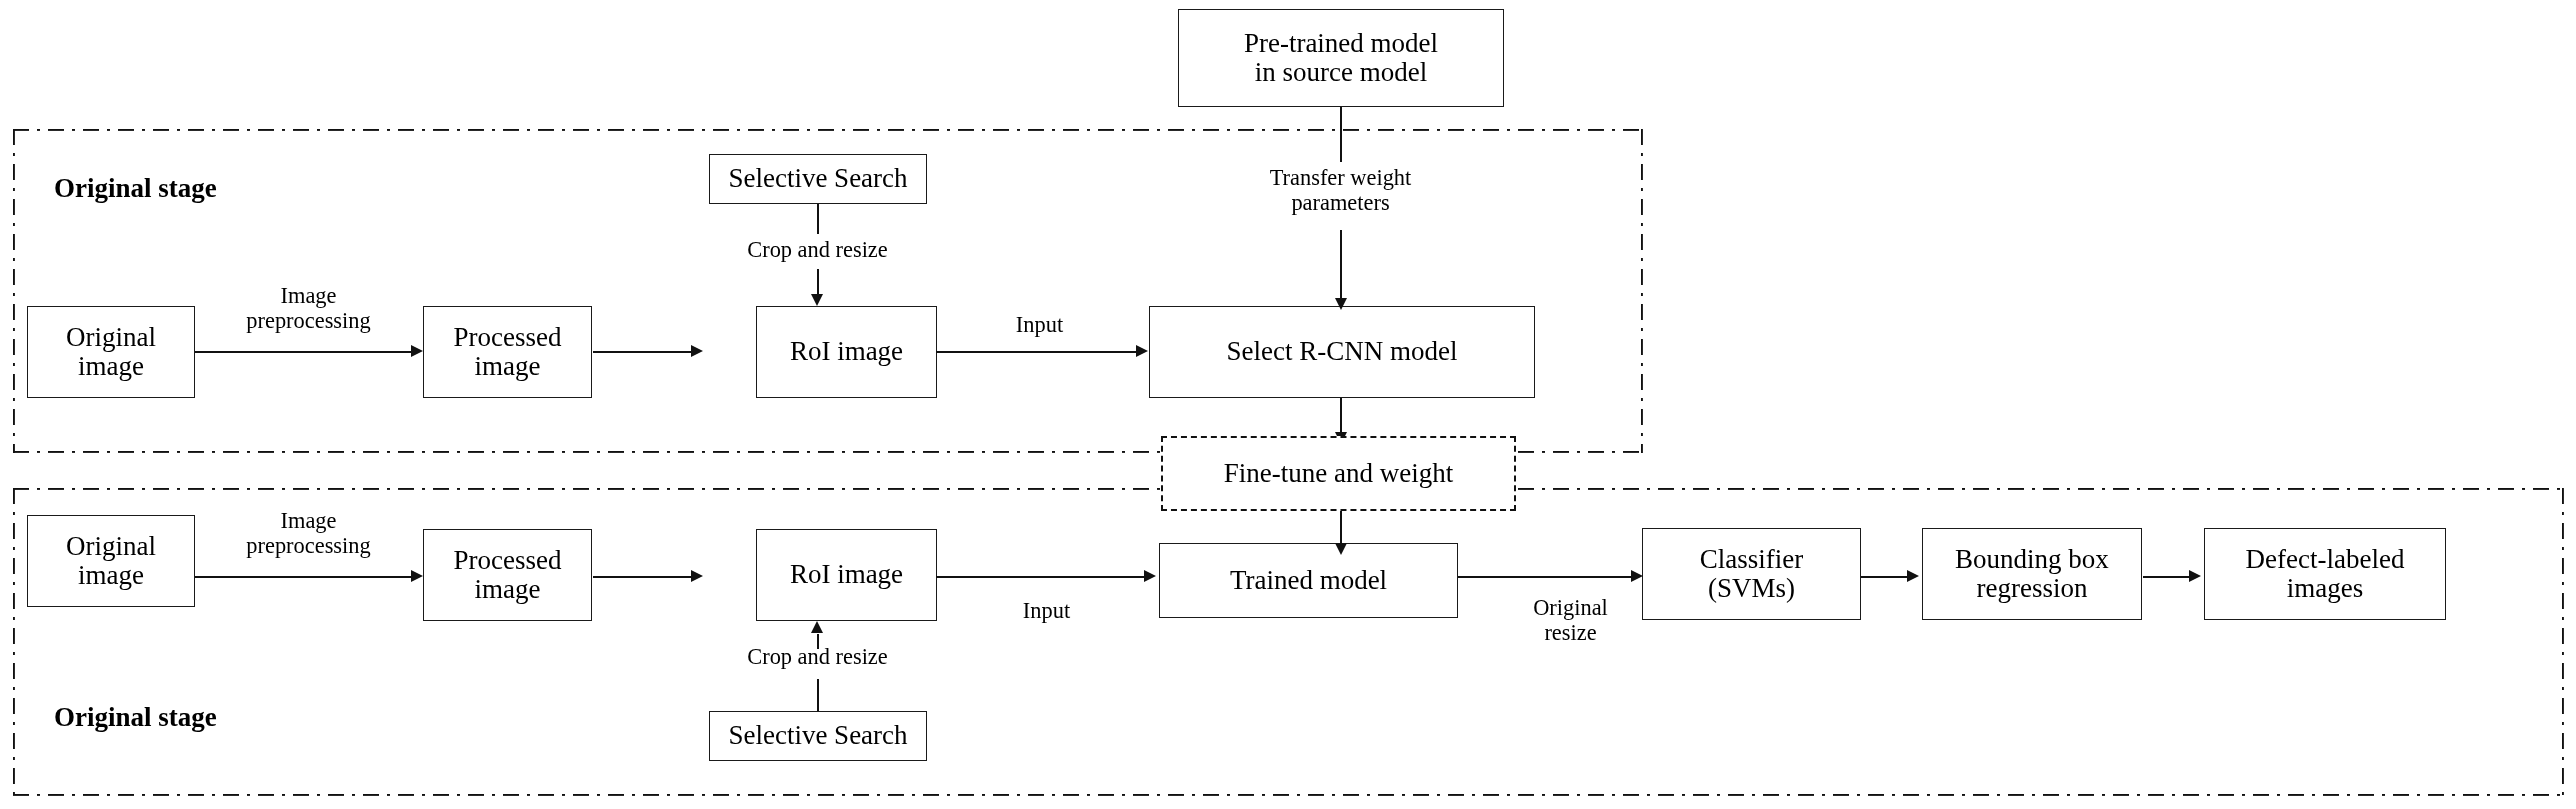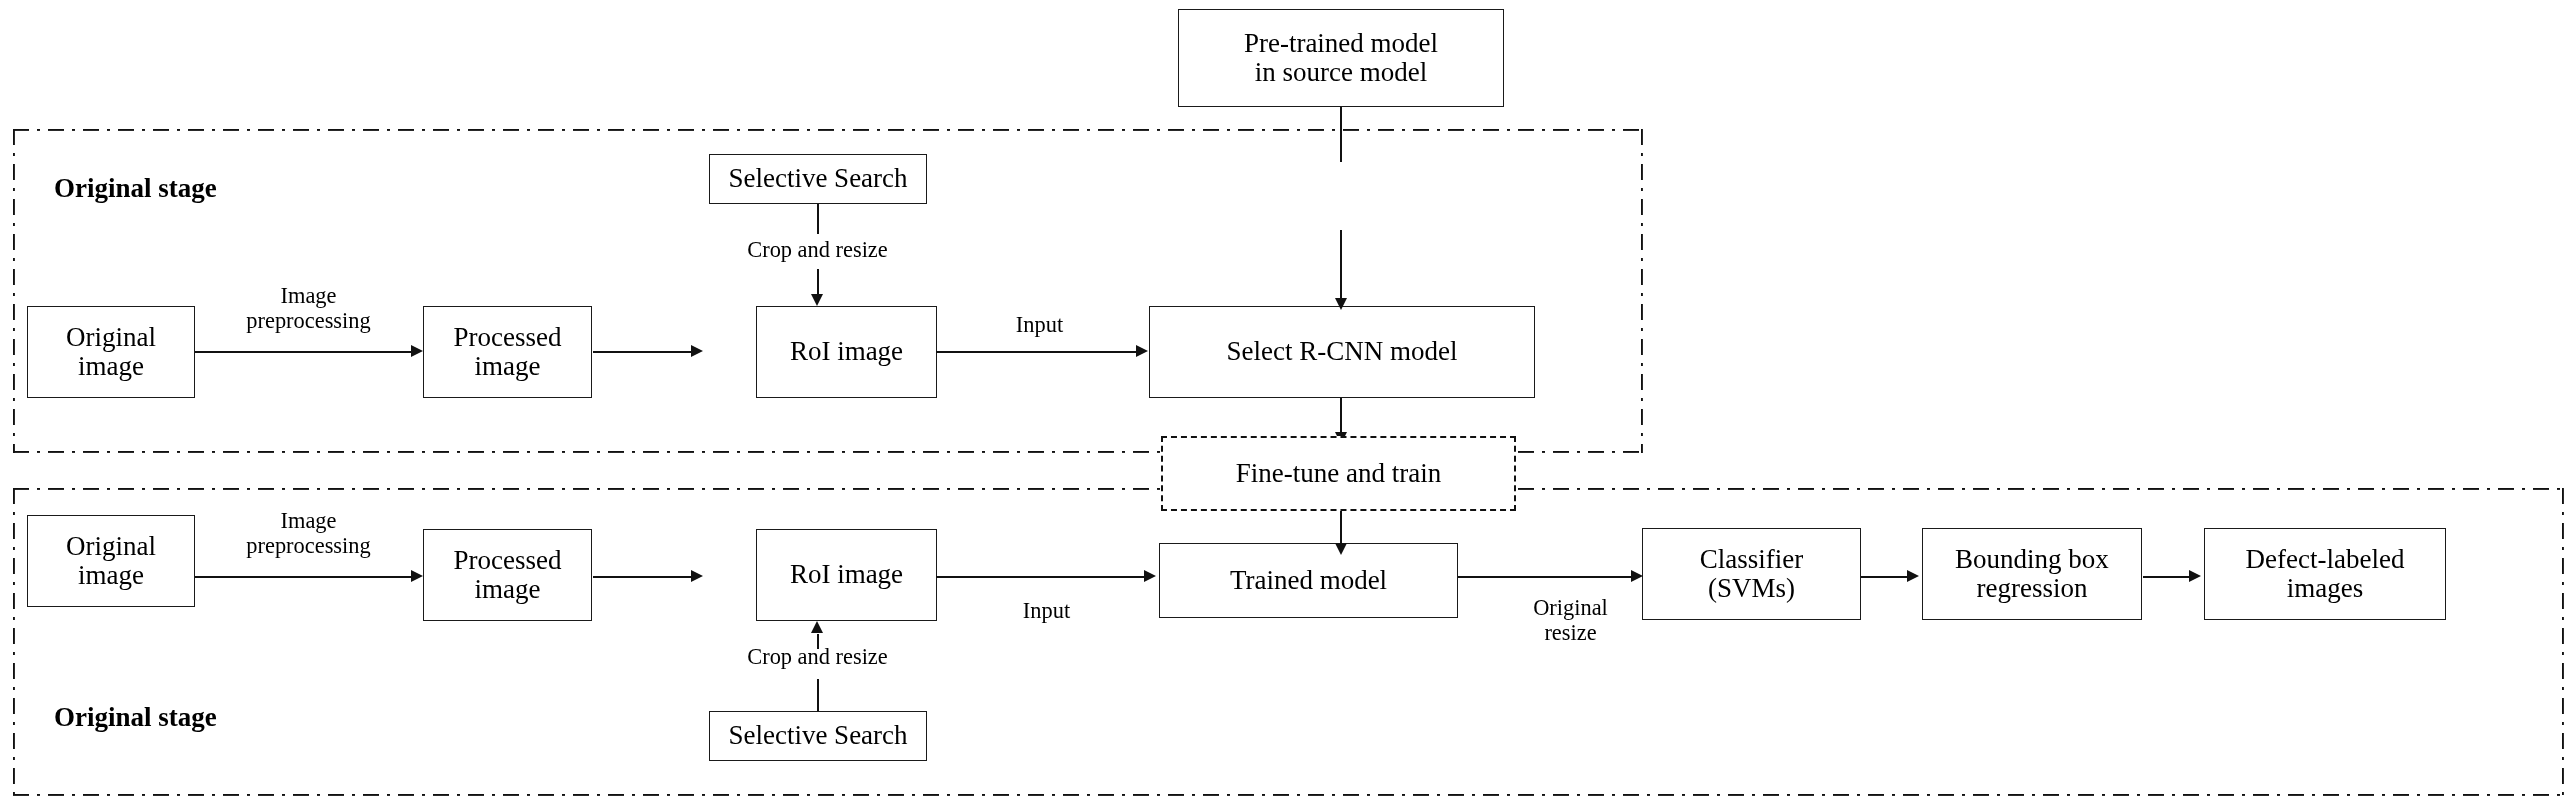--- a/index.html
+++ b/index.html
@@ -94,20 +94,24 @@
   <div class="stage-label" style="left:54px;top:702px;">Original stage</div>
 
   <div class="box" style="left:1178px;top:8.7px;width:326px;height:98px;">
     <span>
       <span>Pre-trained model</span>
       <span>in source model</span>
     </span>
   </div>
 
   <div class="vline" style="left:1340px;top:107px;height:55px;"></div>
+  <div class="lbl" style="left:1216px;top:166px;width:249px;">
+    <div>Transfer weight</div>
+    <div>parameters</div>
+  </div>
   <div class="vline" style="left:1340px;top:230px;height:68px;"></div>
   <div class="arrow-d" style="left:1335px;top:298px;"></div>
 
   <div class="box" style="left:709px;top:154px;width:218px;height:50px;">
     <span>Selective Search</span>
   </div>
 
   <div class="vline" style="left:817px;top:204px;height:30px;"></div>
   <div class="lbl" style="left:723px;top:238px;width:189px;">
     <div>Crop and resize</div>
@@ -150,21 +154,21 @@
   </div>
 
   <div class="box" style="left:1149px;top:306px;width:386px;height:92px;">
     <span>Select R-CNN model</span>
   </div>
 
   <div class="vline" style="left:1340px;top:398px;height:35px;"></div>
   <div class="arrow-d" style="left:1335px;top:432px;"></div>
 
   <div class="dashbox" style="left:1161px;top:436px;width:355px;height:75px;">
-    <span>Fine-tune and train</span>
+    <span>Fine-tune and weight</span>
   </div>
 
   <div class="vline" style="left:1340px;top:510px;height:34px;"></div>
   <div class="arrow-d" style="left:1335px;top:543px;"></div>
 
   <div class="box" style="left:27px;top:515px;width:168px;height:92px;">
     <span>
       <span>Original</span>
       <span>image</span>
     </span>

